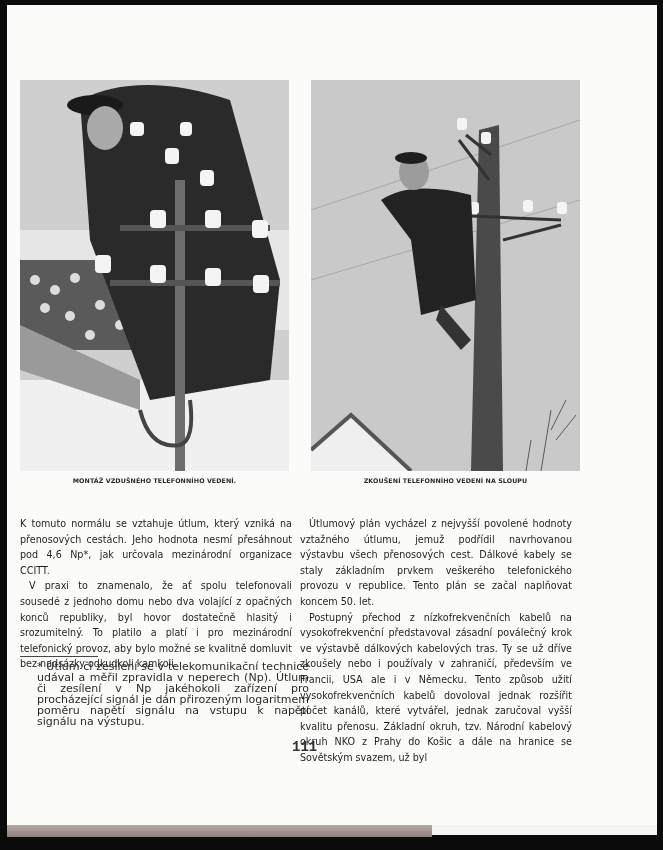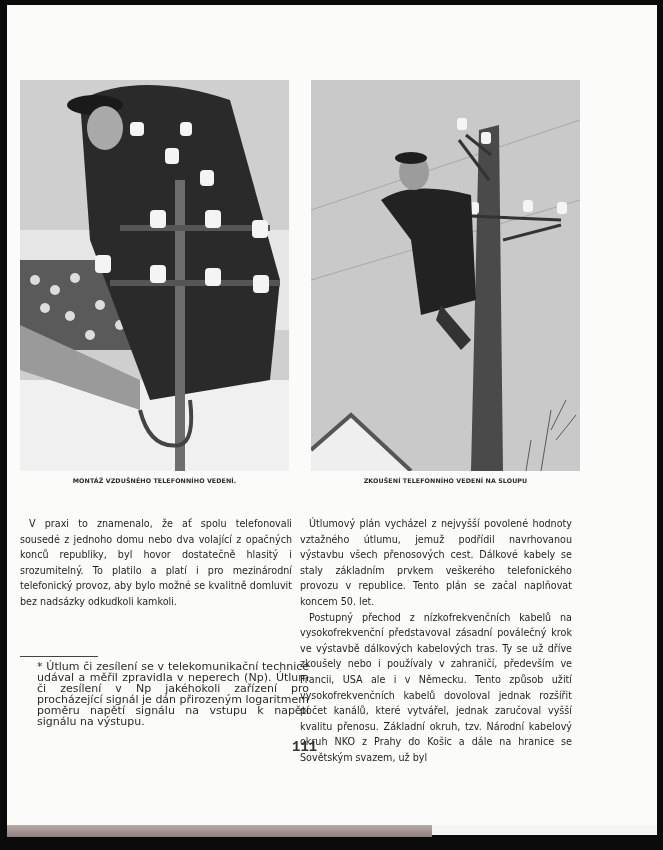--- a/index.html
+++ b/index.html
@@ -126,20 +126,21 @@
     <g stroke="#5a5a5a" stroke-width="1" fill="none">
       <path d="M230 391 L240 330 M240 350 L255 320 M245 360 L265 335 M215 391 L220 360"></path>
     </g>
   </svg>
 </div>
 
 <div class="caption caption-left">MONTÁŽ VZDUŠNÉHO TELEFONNÍHO VEDENÍ.</div>
 <div class="caption caption-right">ZKOUŠENÍ TELEFONNÍHO VEDENÍ NA SLOUPU</div>
 
 <div class="col col-left">
+  <p>K tomuto normálu se vztahuje útlum, který vzniká na přenosových cestách. Jeho hodnota nesmí přesáhnout pod 4,6 Np*, jak určovala mezinárodní organizace CCITT.</p>
   <p class="indent">V praxi to znamenalo, že ať spolu telefonovali sousedé z jednoho domu nebo dva volající z opačných konců republiky, byl hovor dostatečně hlasitý i srozumitelný. To platilo a platí i pro mezinárodní telefonický provoz, aby bylo možné se kvalitně domluvit bez nadsázky odkudkoli kamkoli.</p>
 </div>
 
 <div class="fn-rule"></div>
 <div class="footnote">* Útlum či zesílení se v telekomunikační technice udával a měřil zpravidla v neperech (Np). Útlum či zesílení v Np jakéhokoli zařízení pro procházející signál je dán přirozeným logaritmem poměru napětí signálu na vstupu k napětí signálu na výstupu.</div>
 
 <div class="col col-right">
   <p class="indent">Útlumový plán vycházel z nejvyšší povolené hodnoty vztažného útlumu, jemuž podřídil navrhovanou výstavbu všech přenosových cest. Dálkové kabely se staly základním prvkem veškerého telefonického provozu v republice. Tento plán se začal naplňovat koncem 50. let.</p>
   <p class="indent">Postupný přechod z nízkofrekvenčních kabelů na vysokofrekvenční představoval zásadní poválečný krok ve výstavbě dálkových kabelových tras. Ty se už dříve zkoušely nebo i používaly v zahraničí, především ve Francii, USA ale i v Německu. Tento způsob užití vysokofrekvenčních kabelů dovoloval jednak rozšířit počet kanálů, které vytvářel, jednak zaručoval vyšší kvalitu přenosu. Základní okruh, tzv. Národní kabelový okruh NKO z Prahy do Košic a dále na hranice se Sovětským svazem, už byl</p>
 </div>

